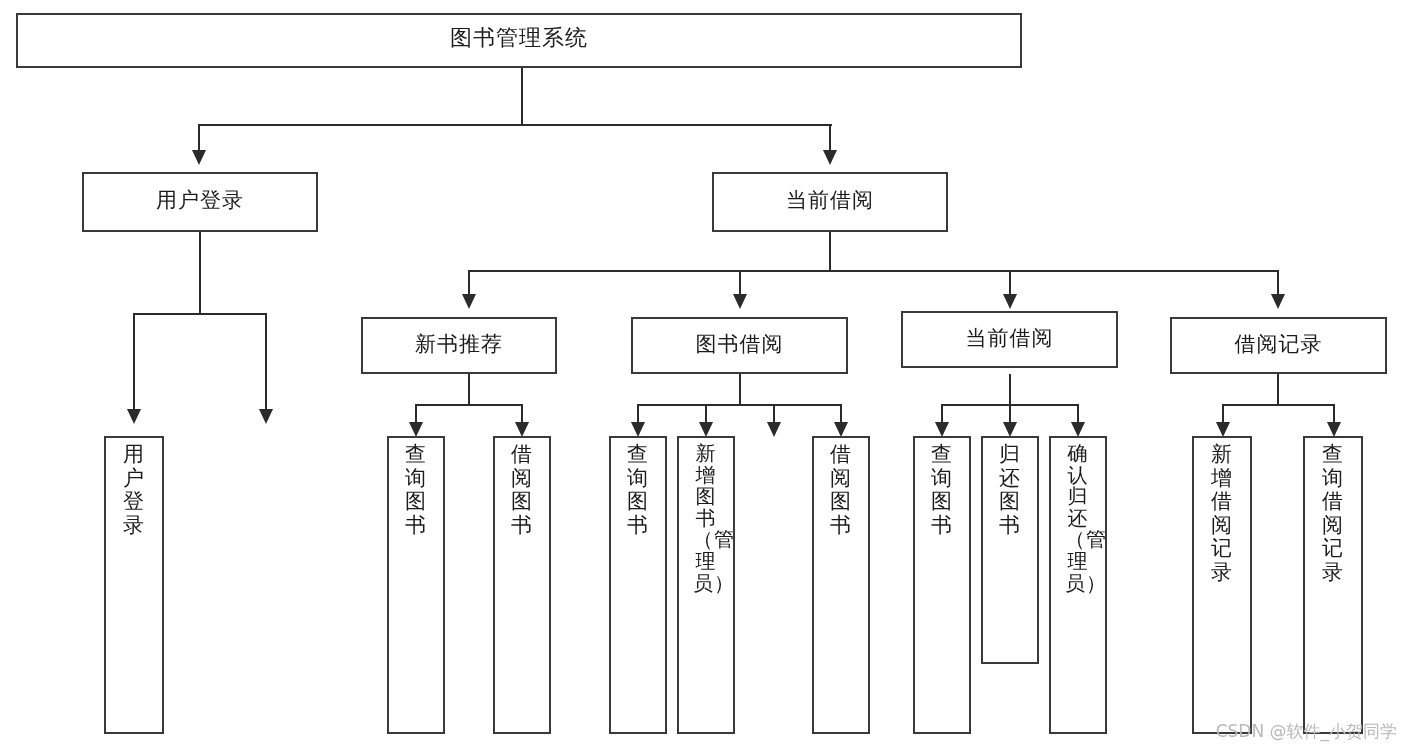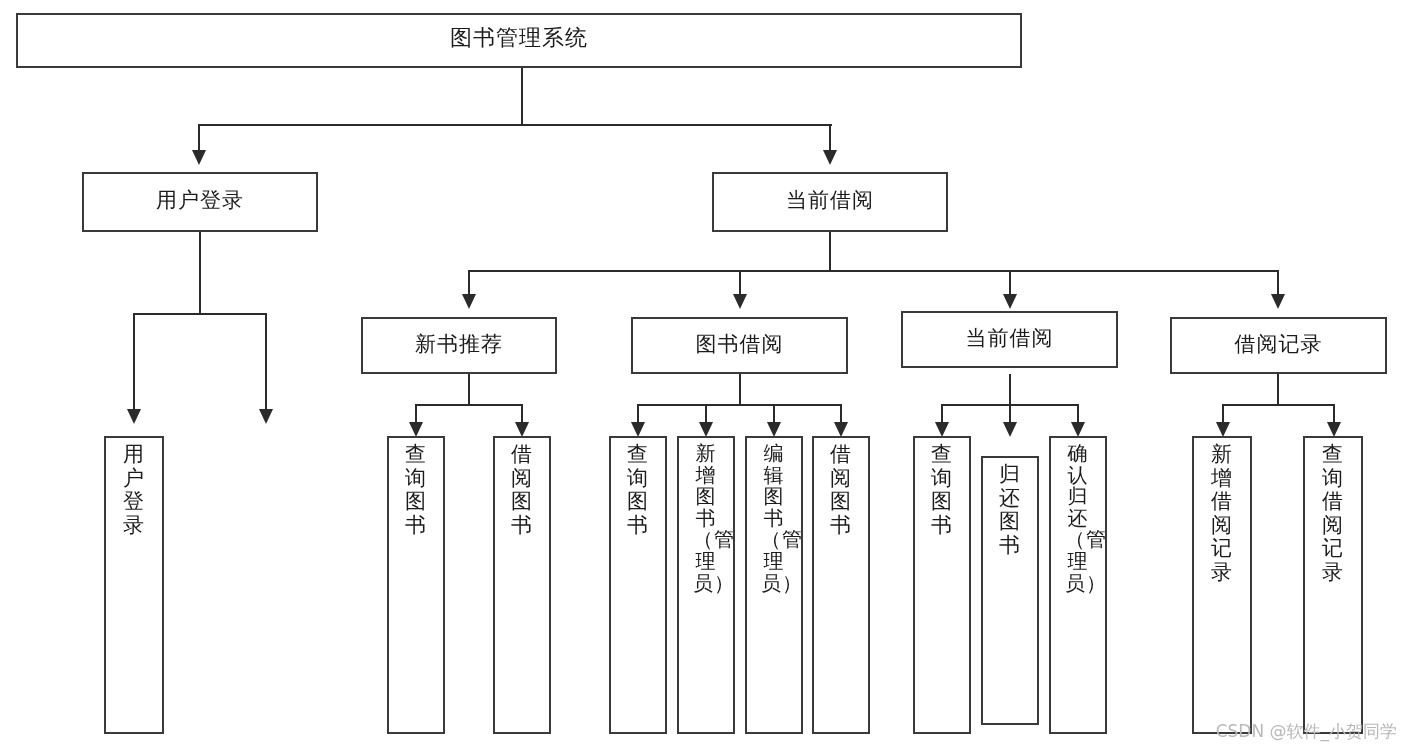--- a/index.html
+++ b/index.html
@@ -179,31 +179,28 @@
   <div class="node v" style="left:493px;top:436px;width:58px;height:298px;">
     <span class="lbl">借阅图书</span>
   </div>
 
   <div class="node v" style="left:609px;top:436px;width:58px;height:298px;">
     <span class="lbl">查询图书</span>
   </div>
   <div class="node v tall" style="left:677px;top:436px;width:58px;height:298px;">
     <span class="lbl">新增图书（管理员）</span>
   </div>
-  <div class="node v tall" style="left:745px;top:436px;width:58px;height:298px;">
-    <span class="lbl">编辑图书（管理员）</span>
-  </div>
   <div class="node v" style="left:812px;top:436px;width:58px;height:298px;">
     <span class="lbl">借阅图书</span>
   </div>
 
   <div class="node v" style="left:913px;top:436px;width:58px;height:298px;">
     <span class="lbl">查询图书</span>
   </div>
-  <div class="node v" style="left:981px;top:436px;width:58px;height:269px;margin-top:20px;">
+  <div class="node v" style="left:981px;top:436px;width:58px;height:228px;">
     <span class="lbl">归还图书</span>
   </div>
   <div class="node v tall" style="left:1049px;top:436px;width:58px;height:298px;">
     <span class="lbl">确认归还（管理员）</span>
   </div>
 
   <div class="node v" style="left:1192px;top:436px;width:60px;height:298px;">
     <span class="lbl">新增借阅记录</span>
   </div>
   <div class="node v" style="left:1303px;top:436px;width:60px;height:298px;">

